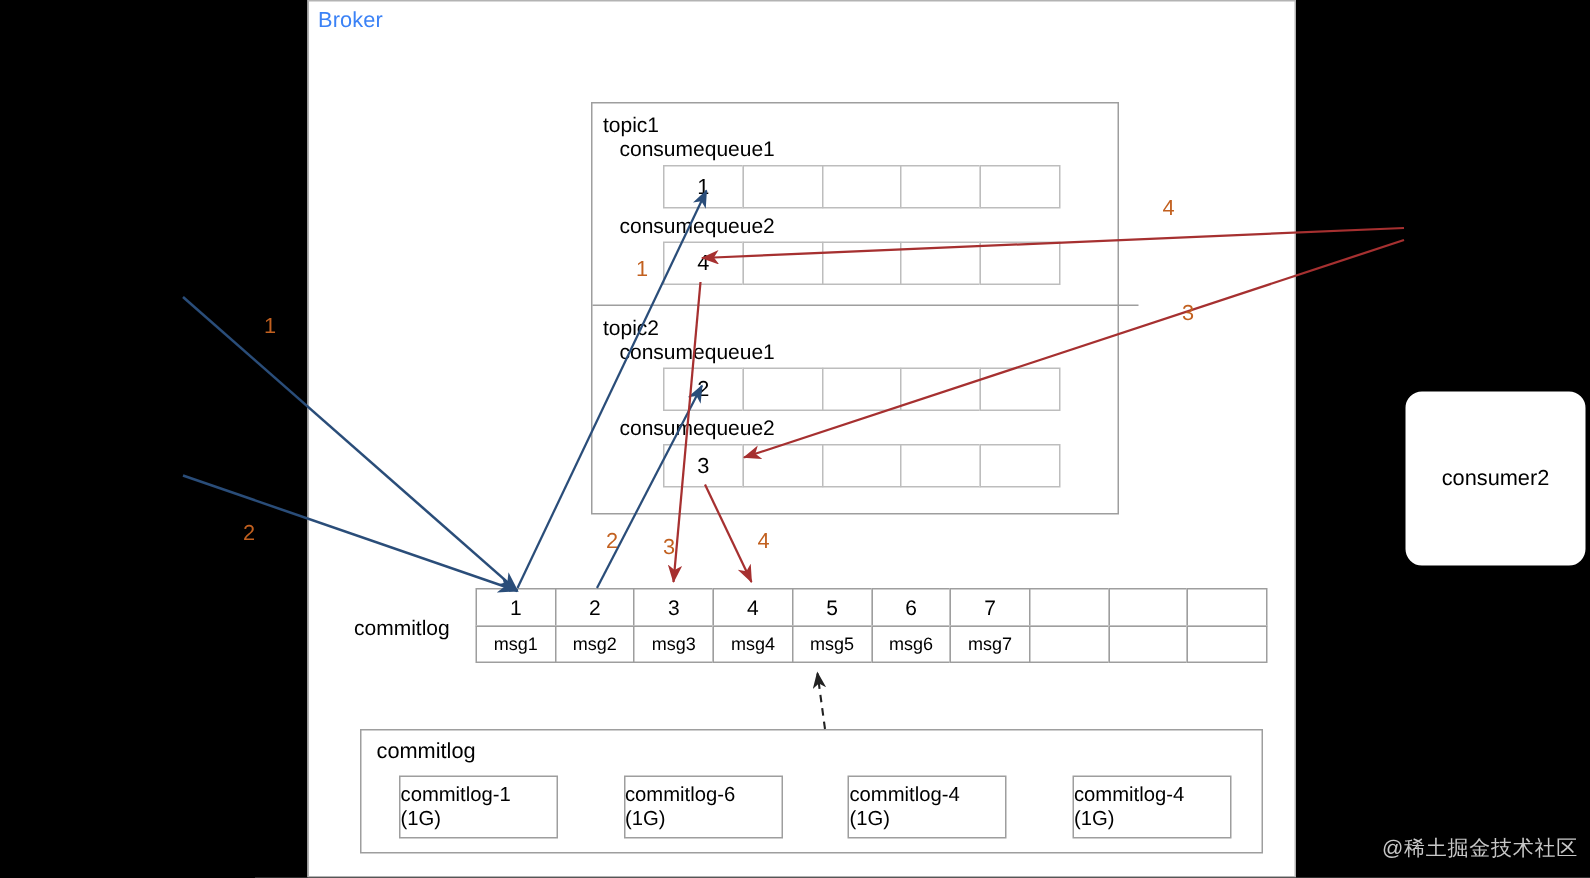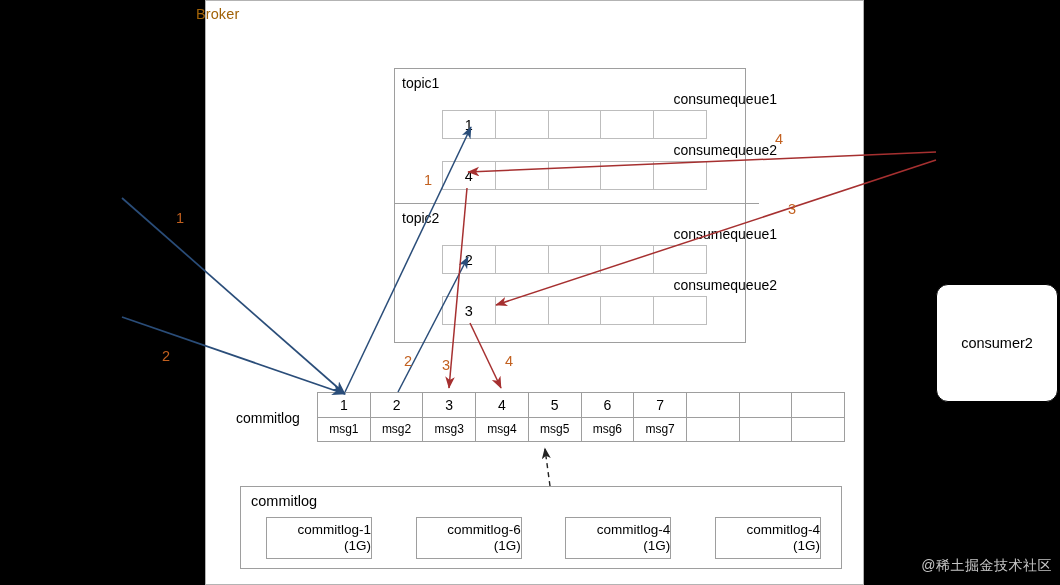--- a/index.html
+++ b/index.html
@@ -17,57 +17,57 @@
   
   .broker-box {
     position: absolute;
     left: 205px; top: 0px;
     width: 659px; height: 585px;
     background: #ffffff;
     border: 1px solid #b3b3b3;
   }
   .broker-title {
     position: absolute;
-    left: 196px; top: 6px;
-    font-size: 14.5px; color: #a16207;
+    left: 212px; top: 6px;
+    font-size: 14.5px; color: #3b82f6;
     letter-spacing: .1px;
   }
   
   .node {
     position: absolute;
     background: #ffffff;
     border: 1.6px solid #000000;
     border-radius: 12px;
     display: flex; align-items: center; justify-content: center;
     font-size: 14.5px; color: #000;
     box-shadow: 2px 2px 0 rgba(0,0,0,0.22);
   }
   #produce1 { left: 2px;   top: 81px;  width: 120px; height: 118px; }
   #produce2 { left: 2px;   top: 278px; width: 120px; height: 118px; }
   #consumer1{ left: 936px; top: 81px;  width: 122px; height: 118px; }
-  #consumer2{ left: 936px; top: 284px; width: 122px; height: 118px; }
+  #consumer2{ left: 936px; top: 260px; width: 122px; height: 118px; }
 
   
   .topics-box {
     position: absolute;
     left: 394px; top: 68px;
     width: 352px; height: 275px;
     border: 1px solid #9e9e9e;
     background: #fff;
   }
   .topic-sec { position: absolute; left: 0; width: 364px; }
   #topic1-sec { top: 0;     height: 135px; border-bottom: 1px solid #9e9e9e; }
   #topic2-sec { top: 135px; height: 140px; }
   .topic-label {
     position: absolute; left: 7px; top: 6px;
     font-size: 14px; color: #000;
   }
   .q-title {
     position: absolute;
-    width: 364px; text-align: right;
+    width: 364px; text-align: left;
     font-size: 14px; color: #000;
     left: 18px;
   }
   .q-row {
     position: absolute;
     left: 47px;
     width: 265px; height: 29px;
     display: flex;
   }
   .q-cell {
@@ -116,21 +116,21 @@
   .files-row {
     position: absolute; left: 25px; top: 30px;
     width: 555px; height: 42px;
     display: flex; justify-content: space-between;
   }
   .file-card {
     width: 106px; height: 42px;
     border: 1px solid #9e9e9e;
     background: #fff;
     display: flex; flex-direction: column;
-    align-items: flex-end; justify-content: center;
+    align-items: flex-start; justify-content: center;
     font-size: 13.5px; color: #000; line-height: 1.15;
   }
 
   
   #arrows {
     position: absolute; left: 0; top: 0;
     width: 1060px; height: 585px;
     pointer-events: none;
   }
   .num-lab {

